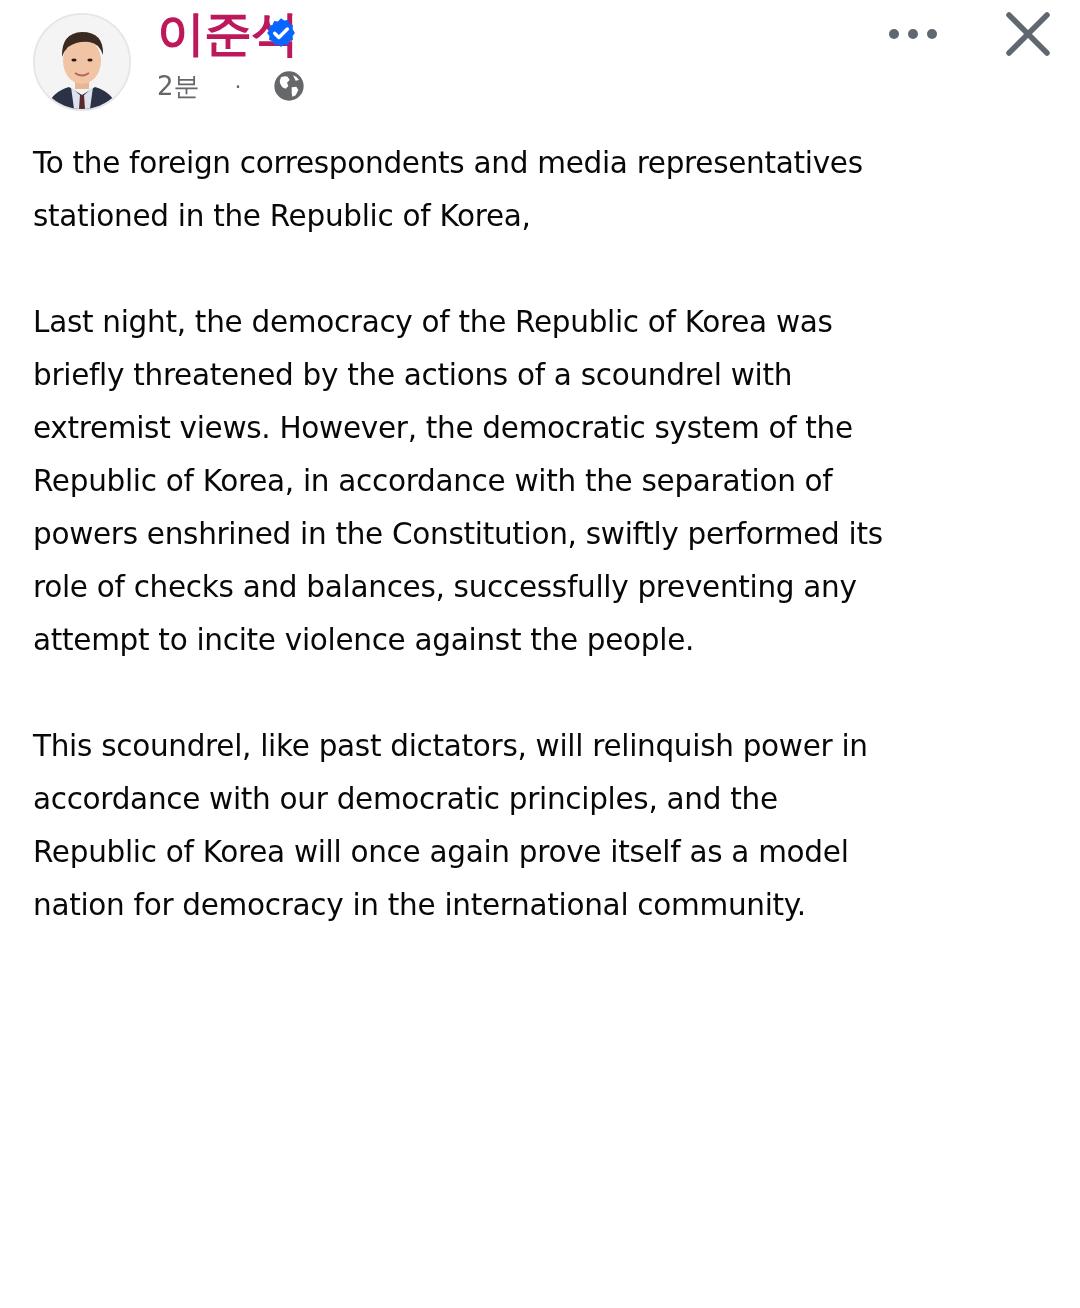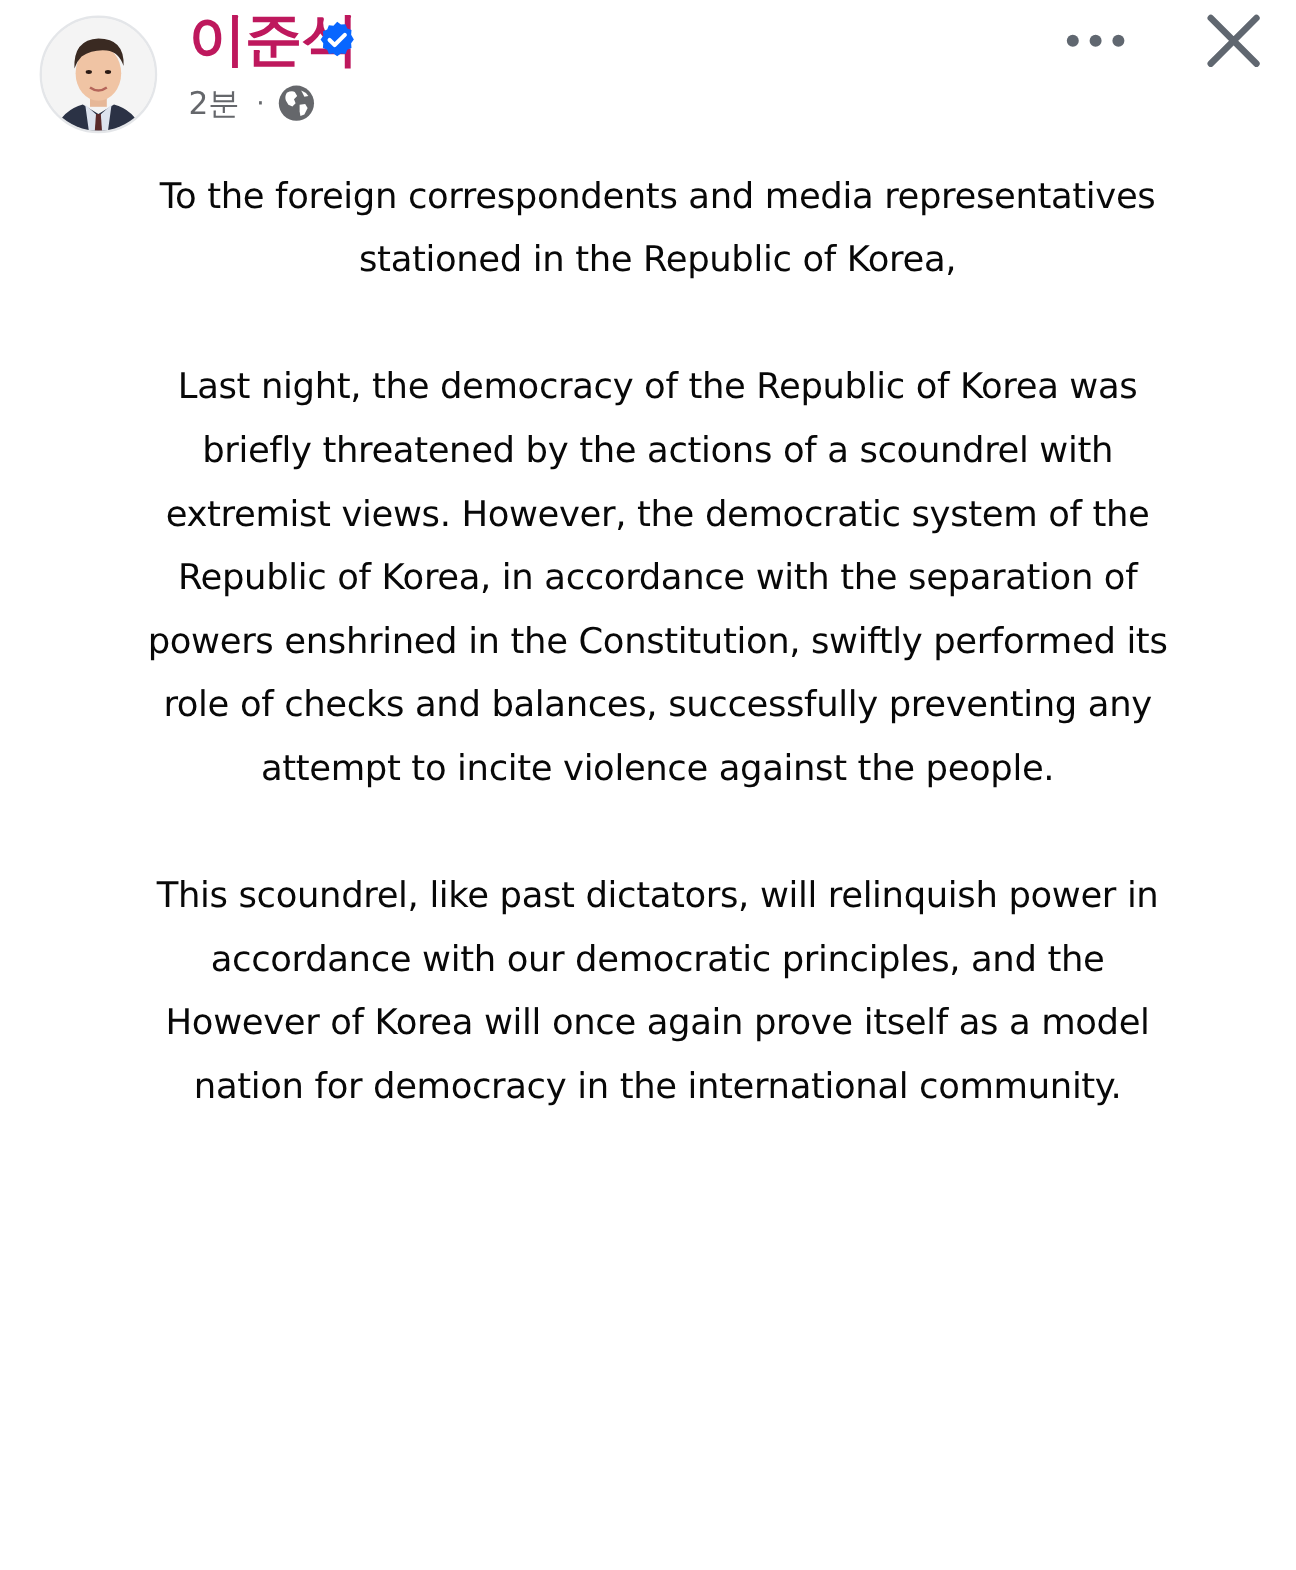--- a/index.html
+++ b/index.html
@@ -47,20 +47,21 @@
       width: 34px; height: 34px;
     }
     .meta-row {
       position: absolute;
       left: 157px; top: 66px;
       height: 40px;
       display: flex;
       align-items: center;
       color: #65676b;
       font-size: 26px;
+      gap: 21px;
     }
     .meta-dot {
       margin: 0 10px 0 14px;
       font-size: 22px;
     }
     .globe-icon {
       width: 32px; height: 32px;
       display: block;
     }
     .more-button {
@@ -83,21 +84,20 @@
       width: 1030px;
       font-family: "DejaVu Sans", "Liberation Sans", sans-serif;
       font-size: 29.5px;
       line-height: 53px;
       color: #080808;
       letter-spacing: -0.3px;
     }
     .post-body p {
       margin: 0 0 53px 0;
       white-space: pre-wrap;
-      text-align: center;
     }
     .post-body p:last-child { margin-bottom: 0; }
   </style>
 </head>
 <body>
 
 <div class="post-header">
   <div class="avatar">
     <svg width="94" height="94" viewBox="0 0 94 94">
       <rect width="94" height="94" fill="#f4f4f4"></rect>
@@ -159,15 +159,15 @@
 stationed in the Republic of Korea,</p>
   <p>Last night, the democracy of the Republic of Korea was
 briefly threatened by the actions of a scoundrel with
 extremist views. However, the democratic system of the
 Republic of Korea, in accordance with the separation of
 powers enshrined in the Constitution, swiftly performed its
 role of checks and balances, successfully preventing any
 attempt to incite violence against the people.</p>
   <p>This scoundrel, like past dictators, will relinquish power in
 accordance with our democratic principles, and the
-However of Korea will once again prove itself as a model
+Republic of Korea will once again prove itself as a model
 nation for democracy in the international community.</p>
 </div>
 
 </body></html>

